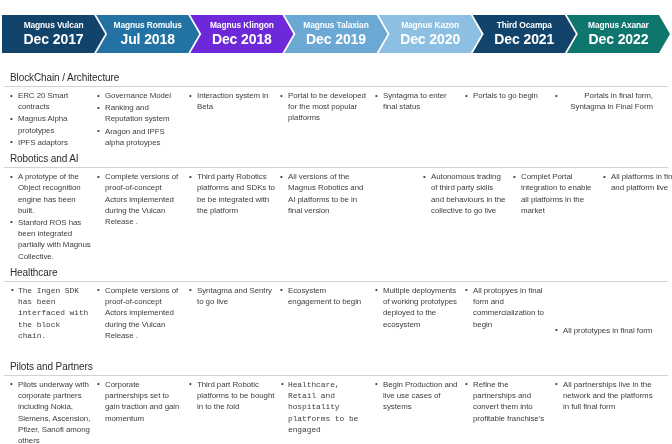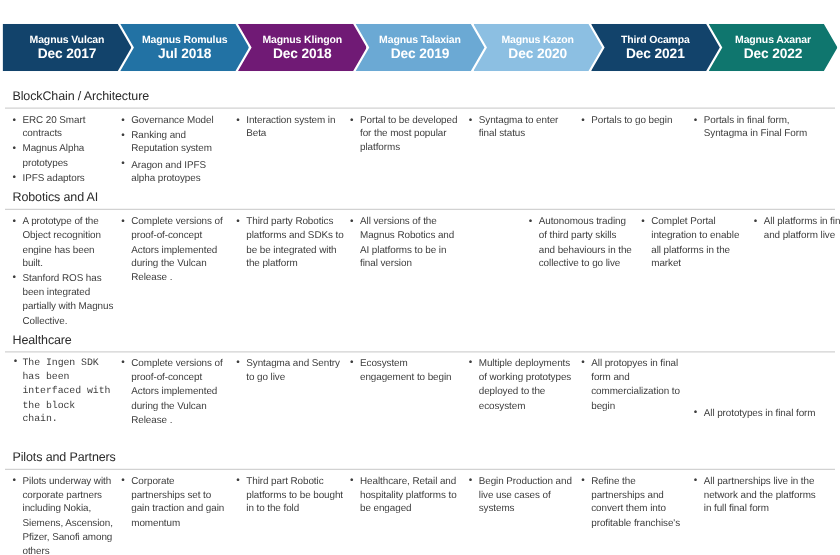--- a/index.html
+++ b/index.html
@@ -22,21 +22,21 @@
     box-sizing: border-box;
   }
 
   
   .timeline {
     position: relative;
     height: 42px;
     margin: 4px 0 0 0;
     padding: 11px 2px;
     display: flex;
-    align-items: flex-end;
+    align-items: flex-start;
   }
   .chev {
     position: relative;
     flex: 1 1 0;
     height: 38px;
     margin-right: -9px;
     display: flex;
     flex-direction: column;
     align-items: center;
     justify-content: center;
@@ -51,21 +51,21 @@
     clip-path: polygon(0 0, calc(100% - 11px) 0, 100% 50%, calc(100% - 11px) 100%, 0 100%);
   }
   .chev:last-child { margin-right: 0; }
   .chev-name {
     font-size: 8.4px;
     font-weight: bold;
     letter-spacing: -0.1px;
     white-space: nowrap;
   }
   .chev-date {
-    font-size: 11px;
+    font-size: 14px;
     font-weight: bold;
     letter-spacing: -0.1px;
     white-space: nowrap;
   }
   .chev.light .chev-name, .chev.light .chev-date { color: #ffffff; }
 
   
   .section { padding: 0 2px; }
   .section-title {
     font-size: 10px;
@@ -123,21 +123,21 @@
 
   <div class="timeline" id="timeline">
       <div class="chev light" style="background: rgb(18, 67, 107); z-index: 20;">
         <div class="chev-name">Magnus Vulcan</div>
         <div class="chev-date">Dec 2017</div>
       </div>
       <div class="chev light" style="background: rgb(34, 114, 164); z-index: 19;">
         <div class="chev-name">Magnus Romulus</div>
         <div class="chev-date">Jul 2018</div>
       </div>
-      <div class="chev light" style="background: #701a75; z-index: 18;">
+      <div class="chev light" style="background: #6d28d9; z-index: 18;">
         <div class="chev-name">Magnus Klingon</div>
         <div class="chev-date">Dec 2018</div>
       </div>
       <div class="chev light" style="background: rgb(107, 169, 212); z-index: 17;">
         <div class="chev-name">Magnus Talaxian</div>
         <div class="chev-date">Dec 2019</div>
       </div>
       <div class="chev light" style="background: rgb(140, 191, 226); z-index: 16;">
         <div class="chev-name">Magnus Kazon</div>
         <div class="chev-date">Dec 2020</div>
@@ -184,21 +184,21 @@
           <div class="col" style="width: 90px; flex: 0 0 90px;">
             <ul class="bullets">
               <li>Syntagma to enter final status</li>
             </ul>
           </div>
           <div class="col" style="width: 90px; flex: 0 0 90px;">
             <ul class="bullets">
               <li>Portals to go begin</li>
             </ul>
           </div>
-          <div class="col" style="width: 103px; flex: 0 0 103px;">
+          <div class="col" style="width: 103px; flex: 0 0 103px; text-align: right;">
             <ul class="bullets">
               <li>Portals in final form, Syntagma in Final Form</li>
             </ul>
           </div>
         </div>
       </div>
       <div class="section" id="sec-1">
         <div class="section-title">Robotics and AI</div>
         <div class="section-rule"></div>
         <div class="cols">
@@ -293,21 +293,21 @@
           <div class="col" style="width: 92px; flex: 0 0 92px;">
             <ul class="bullets">
               <li>Corporate partnerships set to gain traction and gain momentum</li>
             </ul>
           </div>
           <div class="col" style="width: 91px; flex: 0 0 91px;">
             <ul class="bullets">
               <li>Third part Robotic platforms to be bought in to the fold</li>
             </ul>
           </div>
-          <div class="col" style="width: 95px; flex: 0 0 95px;">
+          <div class="col" style="width: 95px; flex: 0 0 95px; font-family: Liberation Mono, monospace;">
             <ul class="bullets">
               <li>Healthcare, Retail and hospitality platforms to be engaged</li>
             </ul>
           </div>
           <div class="col" style="width: 90px; flex: 0 0 90px;">
             <ul class="bullets">
               <li>Begin Production and live use cases of systems</li>
             </ul>
           </div>
           <div class="col" style="width: 90px; flex: 0 0 90px;">

